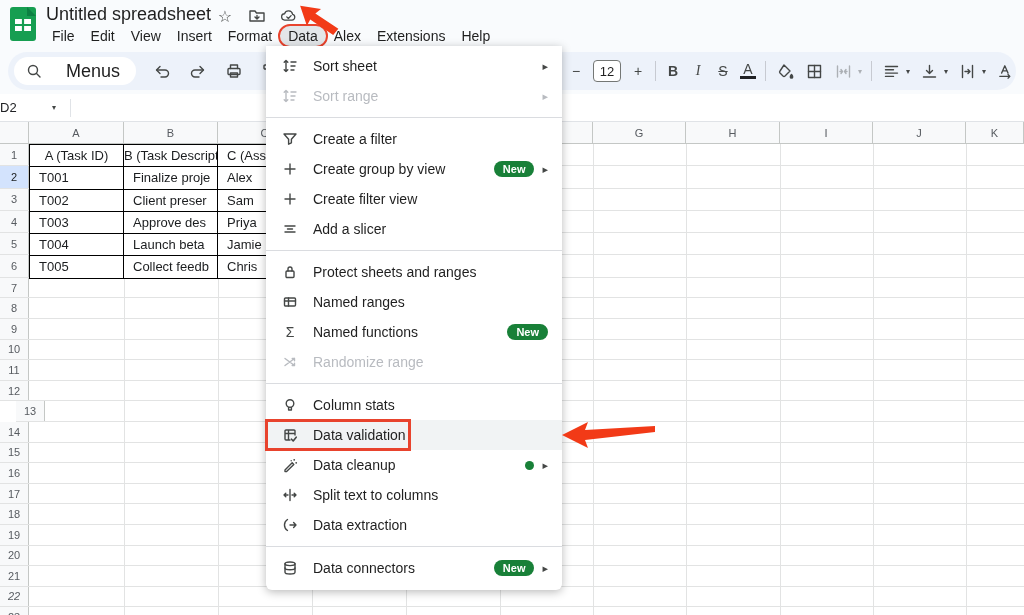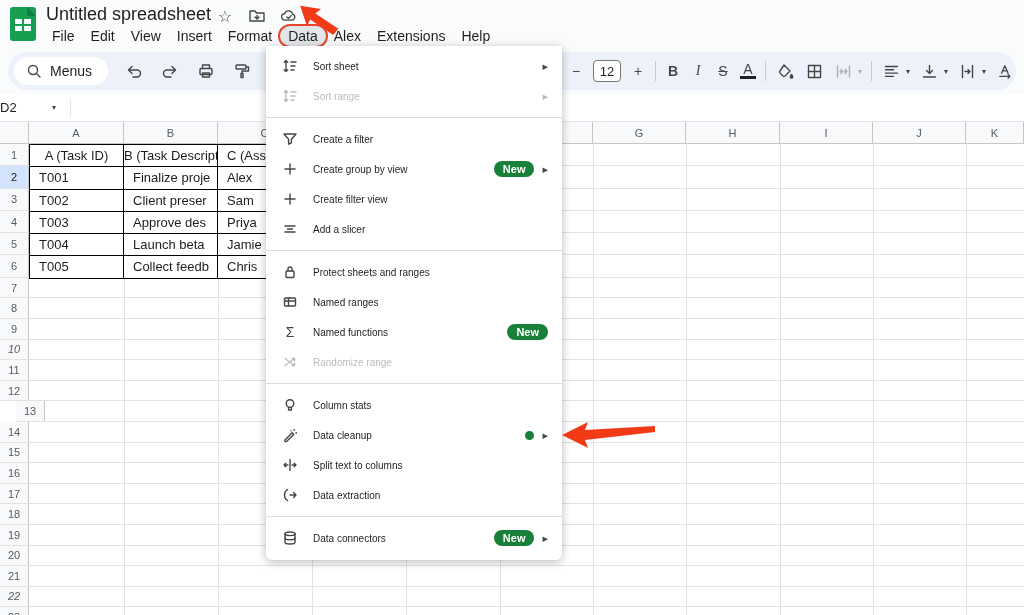--- a/index.html
+++ b/index.html
@@ -15,22 +15,22 @@
   .ticon { width:18px; height:18px; display:flex; align-items:center; justify-content:center; font-size:16px; }
 
   .menubar { position:absolute; left:44px; top:24px; display:flex; align-items:center; height:24px; }
   .mb-item { font-size:14px; color:#1f1f1f; padding:2px 8px; border-radius:4px; cursor:default; }
   .mb-item.active { background:#e3e6e9; border-radius:10px; outline:2.5px solid #e8432d; }
 
   
   .toolbar { position:absolute; left:8px; top:52px; width:1008px; height:38px;
     background:#edf2fa; border-radius:19px; }
   .tb-left { position:absolute; left:6px; top:0; height:38px; display:flex; align-items:center; gap:16px; }
-  .menus-pill { display:flex; align-items:center; gap:8px; background:#fff; border-radius:16px;
-    height:28px; padding:0 16px 0 12px; color:#1f1f1f; font-size:14px; }
+  .menus-pill { display:flex; align-items:center; gap:24px; background:#fff; border-radius:16px;
+    height:28px; padding:0 16px 0 12px; color:#1f1f1f; font-size:18px; }
   .tb-ic { width:20px; height:20px; display:flex; align-items:center; justify-content:center;
     color:#444746; font-size:17px; }
   .tb-text { font-size:13px; color:#444746; }
   .tb-right { position:absolute; left:560px; top:0; height:38px; display:flex; align-items:center; gap:9px; }
   .fontsize-box { width:28px; height:22px; border:1px solid #747775; border-radius:4px; background:#fff;
     display:flex; align-items:center; justify-content:center; font-size:13px; color:#1f1f1f; }
   .tb-div { width:1px; height:20px; background:#c7cad1; }
   .glyph { font-size:14px; color:#444746; width:16px; text-align:center; }
   .glyph.b { font-weight:bold; }
   .glyph.i { font-style:italic; font-family:"Liberation Serif", serif; }
@@ -69,21 +69,21 @@
     font-size:13px; line-height:21px; color:#1b1d1f; padding:0 9px; white-space:nowrap;
     overflow:hidden; background:#fff; }
   .c.h { text-align:center; padding:0; }
 
   
   .dmenu { position:absolute; left:266px; top:46px; width:296px; background:#fff; z-index:40;
     border-radius:0 0 6px 6px; box-shadow:0 2px 10px rgba(0,0,0,.28); padding:5px 0 7px; }
   .mi { position:relative; display:flex; align-items:center; height:30px; padding:0 14px; }
   .mic { width:20px; height:20px; display:flex; align-items:center; justify-content:center;
     margin-right:13px; color:#444746; flex:none; font-size:14px; }
-  .mil { font-size:10px; color:#1f1f1f; white-space:nowrap; flex:1; }
+  .mil { font-size:14px; color:#1f1f1f; white-space:nowrap; flex:1; }
   .mi.disabled .mil, .mi.disabled .mic, .mi.disabled .sub { color:#b8bbc0; }
   .mi.disabled svg { stroke:#b8bbc0 !important; }
   .sub { font-size:11px; color:#444746; margin-left:8px; }
   .badge { background:#188038; color:#fff; font-size:11px; font-weight:bold; border-radius:9px;
     padding:2.5px 9px; line-height:1; }
   .gdot { width:9px; height:9px; border-radius:50%; background:#188038; }
   .mdiv { border-top:1px solid #dadce0; margin:6px 0; }
   .mi.hovered { background:#f1f3f4; }
   .dv-box { position:absolute; left:-1px; top:-1px; width:146px; height:32px;
     border:3px solid #e8432d; pointer-events:none; }
@@ -267,21 +267,21 @@
         </div>
         <div class="grow" style="height: 20.6px;">
           <div class="rnum">7</div>
         </div>
         <div class="grow" style="height: 20.6px;">
           <div class="rnum">8</div>
         </div>
         <div class="grow" style="height: 20.6px;">
           <div class="rnum">9</div>
         </div>
-        <div class="grow" style="height: 20.6px; font-style: italic;">
+        <div class="grow" style="height: 20.6px;">
           <div class="rnum">10</div>
         </div>
         <div class="grow" style="height: 20.6px;">
           <div class="rnum">11</div>
         </div>
         <div class="grow" style="height: 20.6px;">
           <div class="rnum">12</div>
         </div>
         <div class="grow" style="height: 20.6px; margin-left: 16px;">
           <div class="rnum">13</div>
@@ -440,20 +440,30 @@
     <div class="mdiv"></div>
     <div class="mi">
       <span class="mic">
           <svg class="icon" width="16" height="16" viewBox="0 0 16 16">
             <circle cx="8" cy="6.5" r="3.8"></circle>
             <path d="M6.6 10.5v2.5h2.8v-2.5"></path>
           </svg>
         </span>
       <span class="mil">Column stats</span>
     </div>
+    <div class="mi hovered">
+      <span class="mic">
+          <svg class="icon" width="16" height="16" viewBox="0 0 16 16">
+            <path d="M13 8V4a1 1 0 00-1-1H4a1 1 0 00-1 1v8a1 1 0 001 1h4M3 6.5h10M6.5 3v10"></path>
+            <path d="M9.5 12.2l1.7 1.8 3-3.8" stroke-width="1.6"></path>
+          </svg>
+        </span>
+      <span class="mil">Data validation</span>
+      <span class="dv-box annot"></span>
+    </div>
     <div class="mi">
       <span class="mic">
           <svg class="icon" width="16" height="16" viewBox="0 0 16 16">
             <path d="M3 13l7.2-7.2 1.6 1.6L4.6 14.6 3 14.6z"></path>
             <circle cx="12.2" cy="2.8" r=".9" fill="#444746" stroke="none"></circle>
             <circle cx="14.2" cy="5.8" r=".9" fill="#444746" stroke="none"></circle>
             <circle cx="9.2" cy="3.8" r=".7" fill="#444746" stroke="none"></circle>
           </svg>
         </span>
       <span class="mil">Data cleanup</span>

